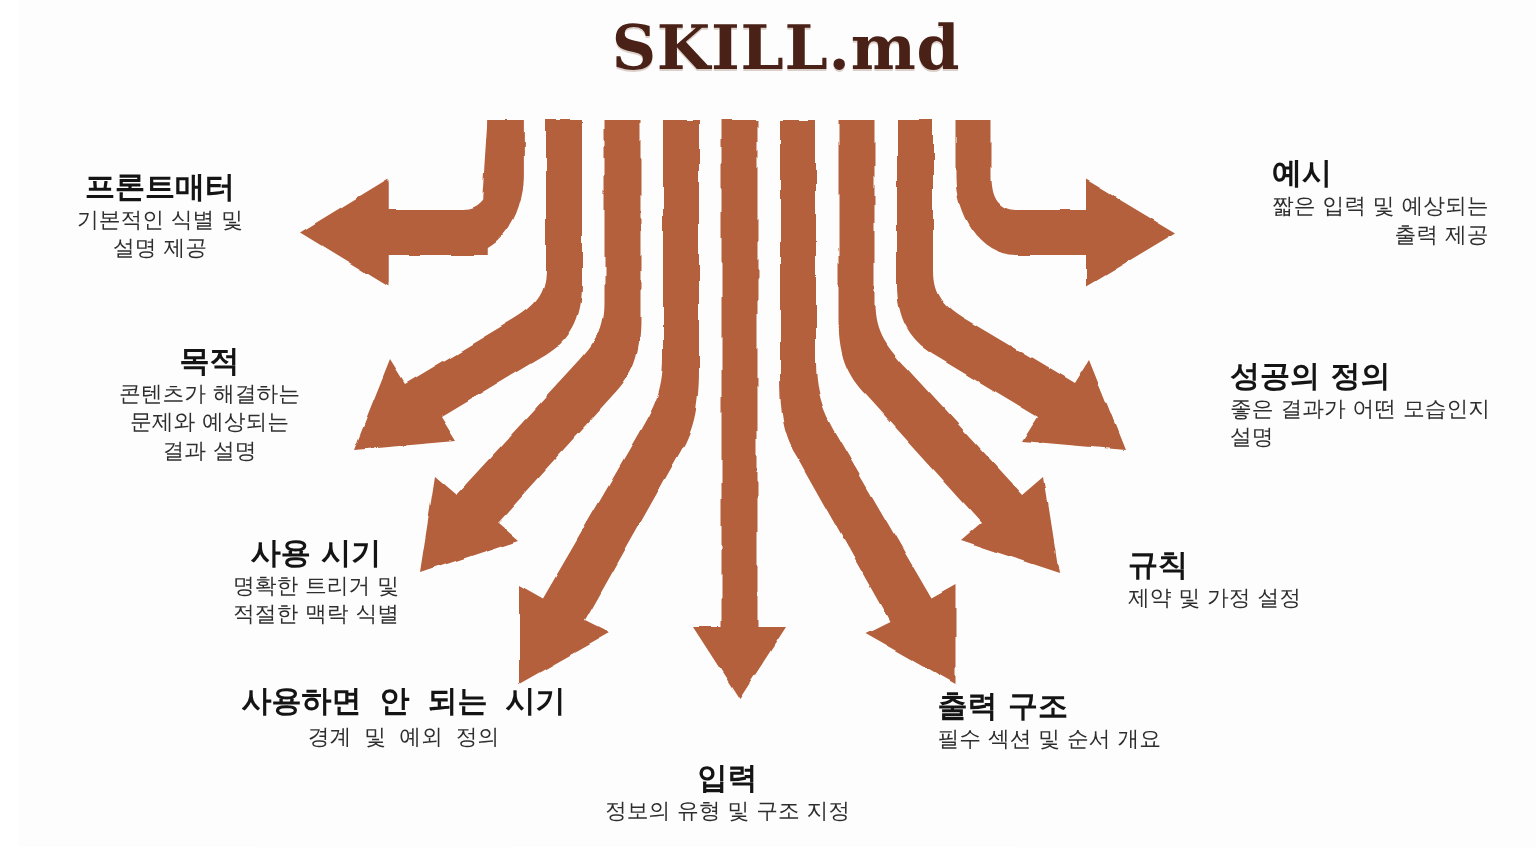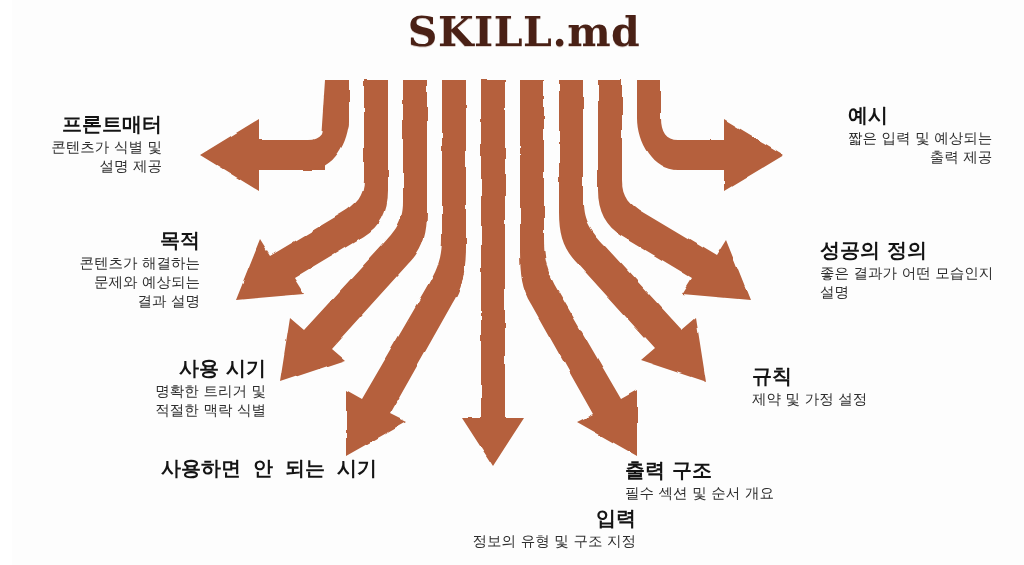--- a/index.html
+++ b/index.html
@@ -46,31 +46,31 @@
     white-space: nowrap;
     color: #141414;
   }
   .label .sub {
     font-size: 14.5px;
     line-height: 1.30;
     color: #2e2e2e;
     margin-top: 2px;
     white-space: pre-line;
   }
-  .align-right { text-align: right; }
+  .align-right { text-align: center; }
   .align-left  { text-align: left; }
   .align-center{ text-align: center; }
 
   
   #label-frontmatter { right: 874px; top: 112px; }
   #label-purpose     { right: 836px; top: 228px; }
   #label-when        { right: 770px; top: 356px; }
   #label-whennot     { left: 149px;  top: 458px; font-family: Liberation Mono, monospace; }
   
-  #label-input       { left: 404px;  top: 506px; width: 220px; text-align: right; }
+  #label-input       { left: 363px;  top: 506px; width: 220px; }
   
   #label-outstruct   { left: 613px;  top: 458px; }
   #label-rules       { left: 740px;  top: 364px; }
   #label-success     { left: 808px;  top: 238px; }
   #label-examples    { left: 836px;  top: 103px; }
 </style>
 </head>
 <body>
 
 <div id="page" style="background: rgb(253, 253, 253); margin-left: 12px;">
@@ -150,39 +150,40 @@
 
       <path fill="#b5603c" d="M 625 80 L 649 80 L 649 118
                C 649 132 654 140 666 140
                L 712 140 L 712 119 L 772 155 L 712 191 L 712 170
                L 666 170 C 640 170 625 142 625 118 Z"></path>
     </g>
   </svg>
 
   <div class="label align-right" id="label-frontmatter">
     <div class="head" style="color: rgb(20, 20, 20);">프론트매터</div>
-    <div class="sub" style="color: rgb(46, 46, 46);">콘텐츠가 식별 및
+    <div class="sub" style="color: rgb(46, 46, 46);">기본적인 식별 및
 설명 제공</div>
   </div>
 
   <div class="label align-right" id="label-when">
     <div class="head" style="color: rgb(20, 20, 20);">사용 시기</div>
     <div class="sub" style="color: rgb(46, 46, 46);">명확한 트리거 및
 적절한 맥락 식별</div>
   </div>
 
   <div class="label align-right" id="label-purpose">
     <div class="head" style="color: rgb(20, 20, 20);">목적</div>
     <div class="sub" style="color: rgb(46, 46, 46);">콘텐츠가 해결하는
 문제와 예상되는
 결과 설명</div>
   </div>
 
   <div class="label align-right" id="label-whennot">
     <div class="head" style="color: rgb(20, 20, 20);">사용하면 안 되는 시기</div>
+    <div class="sub" style="color: rgb(46, 46, 46);">경계 및 예외 정의</div>
   </div>
 
   <div class="label align-center" id="label-input">
     <div class="head" style="color: rgb(20, 20, 20);">입력</div>
     <div class="sub" style="color: rgb(46, 46, 46);">정보의 유형 및 구조 지정</div>
   </div>
 
   <div class="label align-left" id="label-outstruct">
     <div class="head" style="color: rgb(20, 20, 20);">출력 구조</div>
     <div class="sub" style="color: rgb(46, 46, 46);">필수 섹션 및 순서 개요</div>

